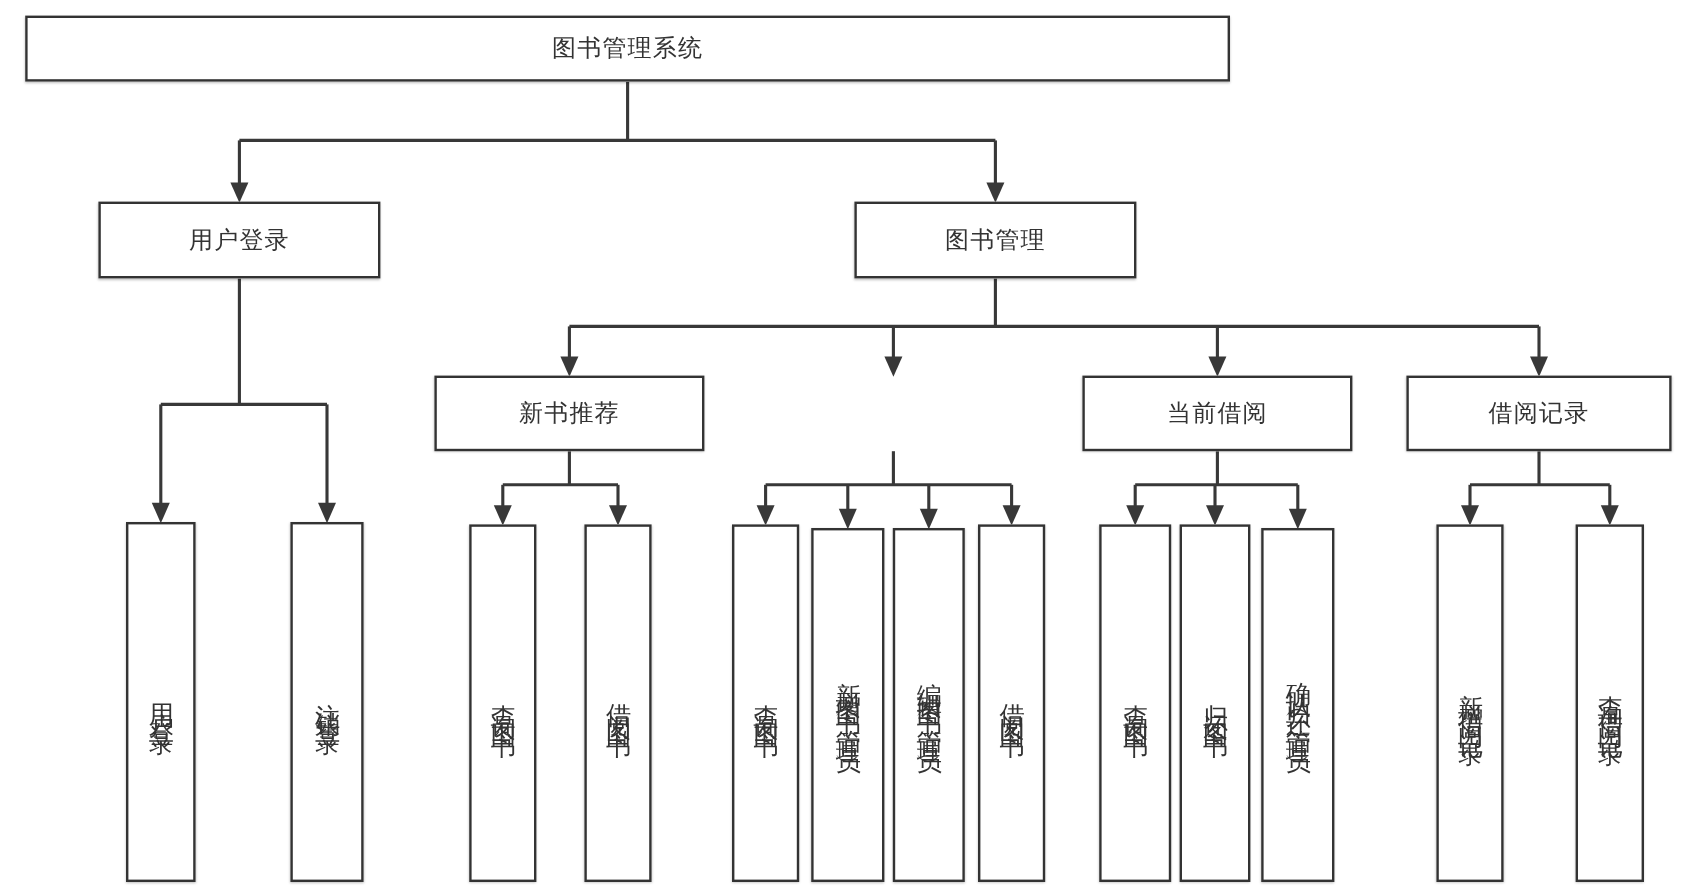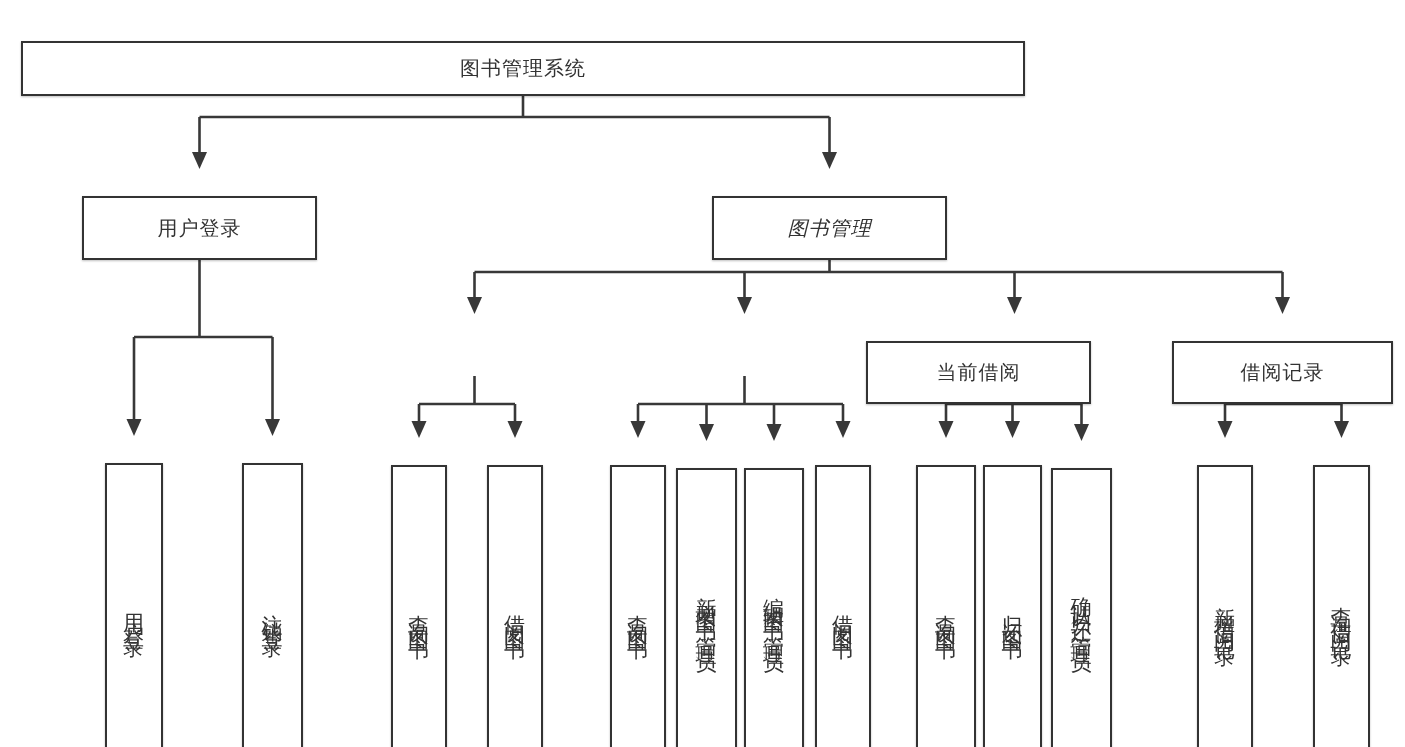--- a/index.html
+++ b/index.html
@@ -5,21 +5,20 @@
   html,body{margin:0;padding:0;background:#ffffff;}
   body{font-family:"Liberation Sans","DejaVu Sans",sans-serif;}
   .canvas{
     position:relative;width:1405px;height:747px;background:#ffffff;overflow:hidden;
   }
   .connector-layer{position:absolute;left:0;top:0;width:1405px;height:747px;pointer-events:none;}
   .node{
     position:absolute;background:#ffffff;border:2px solid #333333;box-sizing:border-box;
     display:flex;align-items:center;justify-content:center;color:#333333;
     box-shadow:0 1px 2px rgba(0,0,0,0.25);
-    margin-top:28px;
   }
   .node.h{font-size:20px;letter-spacing:1px;white-space:nowrap;}
   .node.v{
     writing-mode:vertical-rl;text-orientation:mixed;
     font-size:21px;letter-spacing:8px;line-height:1;
   }
   .watermark{
     position:absolute;right:8px;bottom:5px;z-index:5;
     font-size:23px;color:#b5b5b5;letter-spacing:1px;white-space:nowrap;
   }
@@ -77,22 +76,23 @@
       <polygon points="1074,424 1089,424 1081.5,441" fill="#383838"></polygon>
       <line x1="1282.5" y1="376" x2="1282.5" y2="404" stroke="#383838" stroke-width="2.6"></line>
       <line x1="1225" y1="404" x2="1341.5" y2="404" stroke="#383838" stroke-width="2.6"></line>
       <line x1="1225" y1="404" x2="1225" y2="424" stroke="#383838" stroke-width="2.6"></line>
       <polygon points="1217.5,421 1232.5,421 1225,438" fill="#383838"></polygon>
       <line x1="1341.5" y1="404" x2="1341.5" y2="424" stroke="#383838" stroke-width="2.6"></line>
       <polygon points="1334,421 1349,421 1341.5,438" fill="#383838"></polygon>
     </svg>
 <div class="node h" style="left: 21px; top: 13px; width: 1004px; height: 55px;">图书管理系统</div>
     <div class="node h" style="left: 82px; top: 168px; width: 235px; height: 64px;">用户登录</div>
-    <div class="node h" style="left: 712px; top: 168px; width: 235px; height: 64px; font-style: italic;">图书管理</div>
-    <div class="node h" style="left: 866px; top: 313px; width: 225px; height: 63px;">当前借阅</div>
+    <div class="node h" style="left: 712px; top: 168px; width: 235px; height: 64px;">图书管理</div>
+    <div class="node h" style="left: 362px; top: 313px; width: 225px; height: 63px;">新书推荐</div>
+    <div class="node h" style="left: 902px; top: 313px; width: 225px; height: 63px;">当前借阅</div>
     <div class="node h" style="left: 1172px; top: 313px; width: 221px; height: 63px;">借阅记录</div>
     <div class="node v" style="left: 105px; top: 435px; width: 58px; height: 300px;">用户登录</div>
     <div class="node v" style="left: 242px; top: 435px; width: 61px; height: 300px;">注销登录</div>
     <div class="node v" style="left: 391px; top: 437px; width: 56px; height: 298px;">查询图书</div>
     <div class="node v" style="left: 487px; top: 437px; width: 56px; height: 298px;">借阅图书</div>
     <div class="node v" style="left: 610px; top: 437px; width: 56px; height: 298px;">查询图书</div>
     <div class="node v" style="left: 676px; top: 440px; width: 61px; height: 295px;">新增图书（管理员）</div>
     <div class="node v" style="left: 744px; top: 440px; width: 60px; height: 295px;">编辑图书（管理员）</div>
     <div class="node v" style="left: 815px; top: 437px; width: 56px; height: 298px;">借阅图书</div>
     <div class="node v" style="left: 916px; top: 437px; width: 60px; height: 298px;">查询图书</div>

